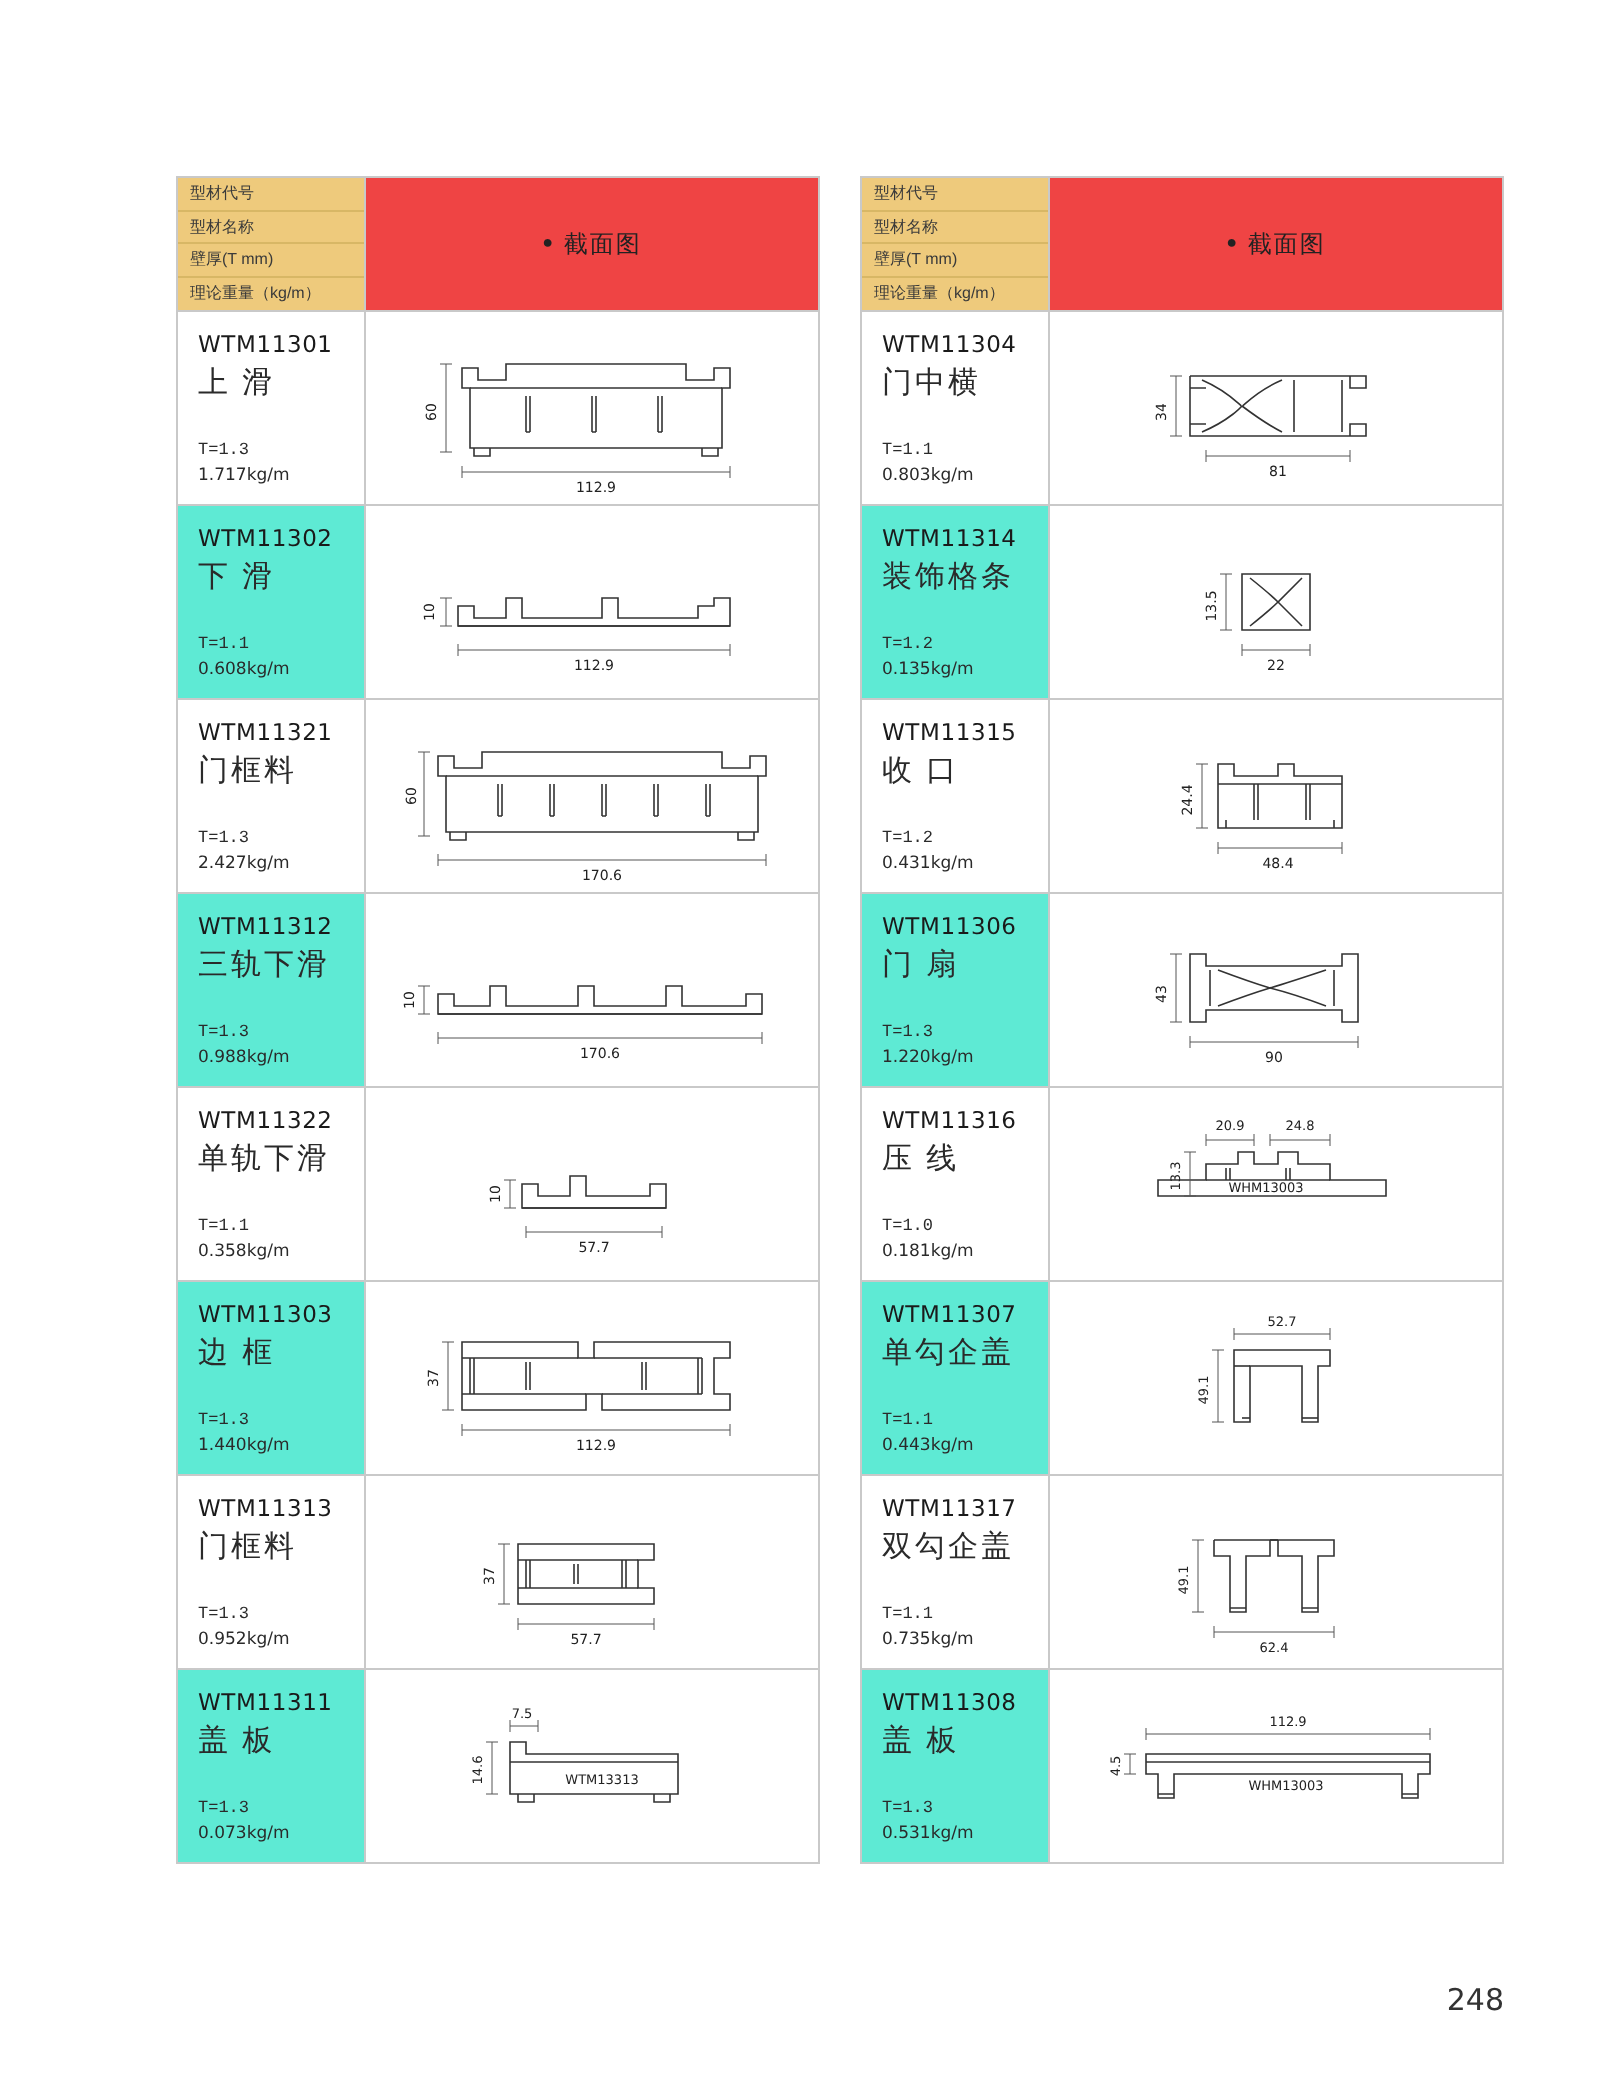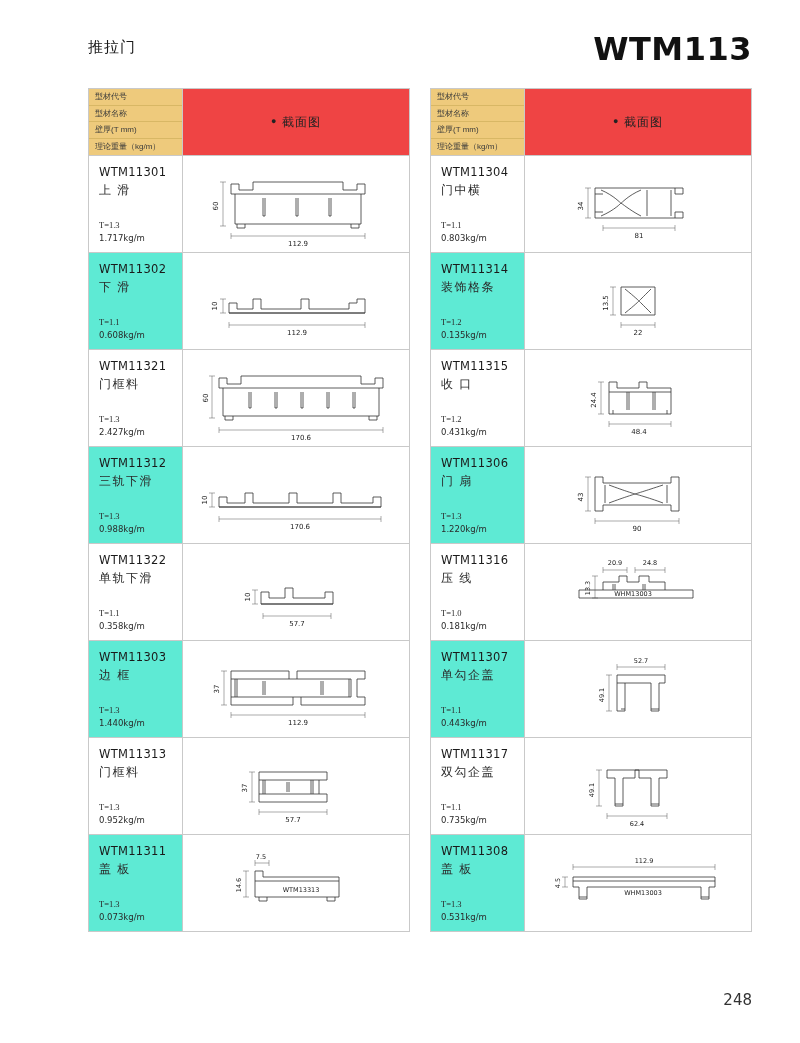--- a/index.html
+++ b/index.html
@@ -100,30 +100,30 @@
   .info-cell.shade { background: #5eead4; }
   .info-cell.plain { background: #ffffff; margin-top: 44px; }
   .p-code {
     font-size: 11.5px;
     color: #1a1a1a;
     letter-spacing: 0.3px;
     margin-bottom: 3px;
     font-family: "DejaVu Sans", sans-serif;
   }
   .p-name {
-    font-size: 12px;
+    font-size: 15px;
     color: #2a2a2a;
     letter-spacing: 1.5px;
   }
   .p-spec {
     position: absolute;
     left: 10px; bottom: 22px;
     font-size: 8.5px;
     color: #2a2a2a;
-    font-family: Liberation Serif, serif;
+    font-family: Liberation Mono, monospace;
   }
   .p-weight {
     position: absolute;
     left: 10px; bottom: 9px;
     font-size: 8.5px;
     color: #2a2a2a;
     font-family: "DejaVu Sans", sans-serif;
   }
 
   .draw-cell {
@@ -148,24 +148,20 @@
     font-size: 15px;
     color: #333;
     font-family: "DejaVu Sans", sans-serif;
   }
 </style>
 </head>
 <body>
 
 <div class="page">
 
-  <div class="page-header">
-    <div class="header-title-cn">推拉门</div>
-    <div class="header-code">WTM113</div>
-  </div>
 
   <div class="columns">
 
     <div class="col left">
       <table class="ptable">
         <tbody>
             <tr>
           <td class="hdr-cell">
             <div class="hdr-rows">
               <div class="hdr-row">型材代号</div>

